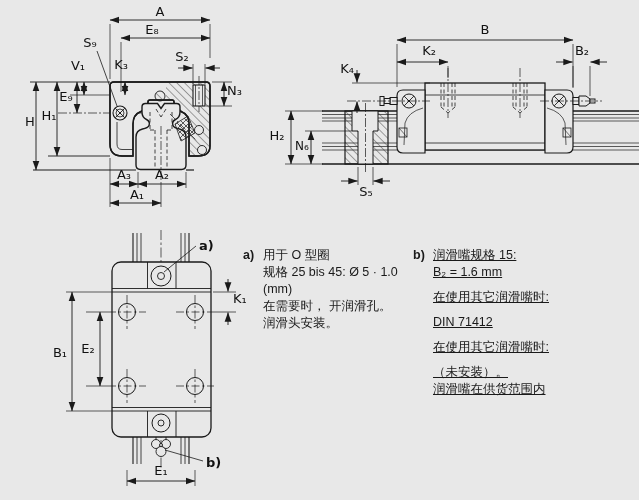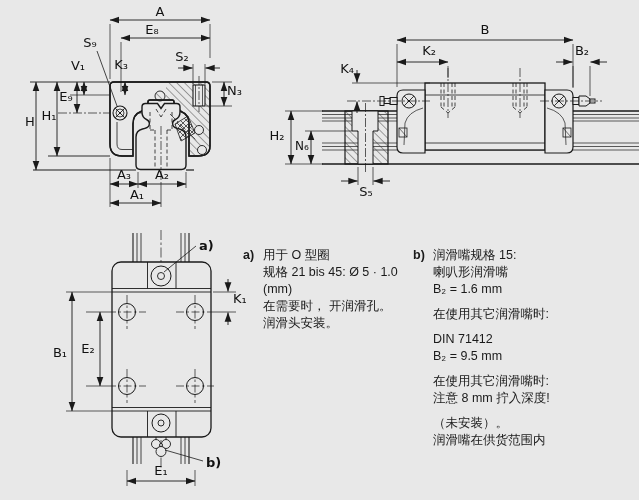--- a/index.html
+++ b/index.html
@@ -7,21 +7,21 @@
   .canvas{position:relative;width:639px;height:500px;background:#e8e8e8;overflow:hidden;}
   svg{position:absolute;left:0;top:0;}
   svg text{font-family:"DejaVu Sans","Liberation Sans",sans-serif;fill:#111;}
   .dim{font-size:13px;}
   .dim-sm{font-size:12px;}
   .callout{font-size:13px;font-weight:bold;}
   .note{position:absolute;display:flex;color:#1a1a1a;font-size:12.5px;line-height:17px;}
   .note-label{font-weight:bold;flex:0 0 20px;}
   .note-a{left:243px;top:247px;width:170px;}
   .note-b{left:413px;top:247px;width:226px;}
-  .note-b .para{margin-bottom:8px;}
+  .note-b .para{margin-bottom:8px;text-decoration:underline;}
 </style>
 </head>
 <body>
 
 <div class="canvas">
 <svg width="639" height="500" viewBox="0 0 639 500">
   <defs>
     <pattern id="hatch" patternUnits="userSpaceOnUse" width="5.5" height="5.5" patternTransform="rotate(-45)">
       <line x1="0" y1="0" x2="0" y2="5.5" stroke="#3c3c3c" stroke-width="0.9"></line>
     </pattern>
@@ -332,44 +332,41 @@
       <text class="callout" x="199" y="250" text-anchor="start">a)</text>
       <text class="callout" x="206" y="467" text-anchor="start">b)</text>
     </g>
   </g>
 </svg>
 
 <div class="note note-a">
   <div class="note-label">a)</div>
   <div class="note-body">
     <div>用于 O 型圈</div>
-    <div>规格 21 bis 45: Ø 5 · 1.0 (mm)</div>
+    <div>规格 25 bis 45: Ø 5 · 1.0 (mm)</div>
     <div>在需要时， 开润滑孔。</div>
     <div>润滑头安装。</div>
   </div>
 </div>
 
 <div class="note note-b">
   <div class="note-label">b)</div>
   <div class="note-body">
     <div class="para">
       <div>润滑嘴规格 15:</div>
-      <div>喇叭形润滑嘴</div>
       <div>B₂ = 1.6 mm</div>
     </div>
     <div class="para">
       <div>在使用其它润滑嘴时:</div>
     </div>
     <div class="para">
       <div>DIN 71412</div>
-      <div>B₂ = 9.5 mm</div>
     </div>
     <div class="para">
       <div>在使用其它润滑嘴时:</div>
-      <div>注意 8 mm 拧入深度!</div>
     </div>
     <div class="para">
       <div>（未安装）。</div>
       <div>润滑嘴在供货范围内</div>
 
     </div>
   </div>
 </div>
 </div>
 

